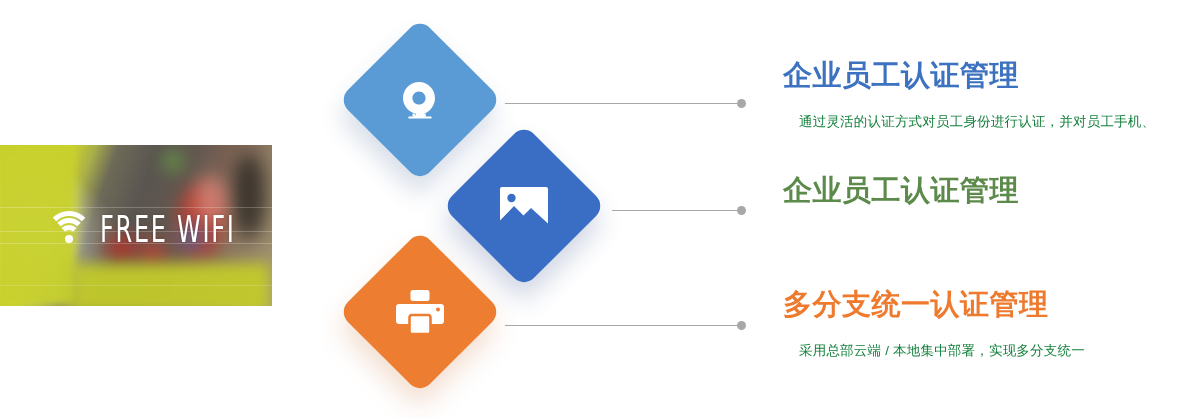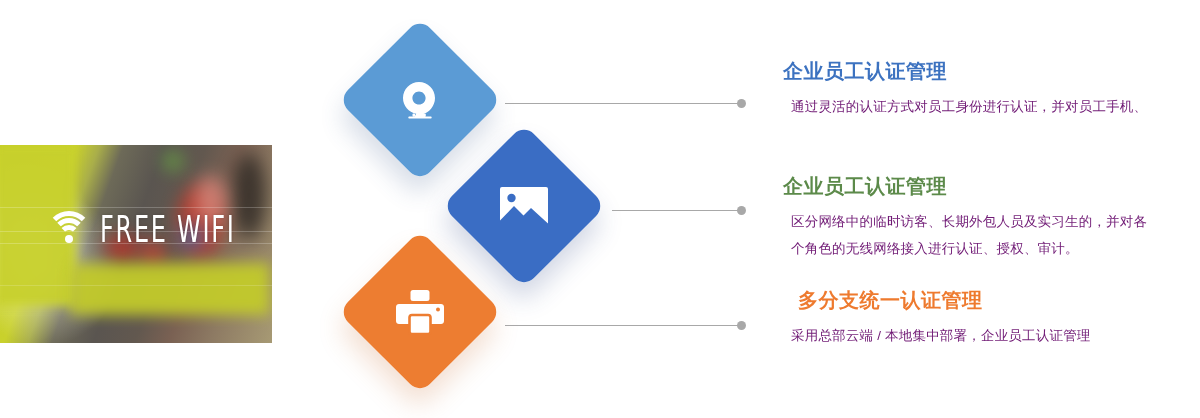--- a/index.html
+++ b/index.html
@@ -15,21 +15,21 @@
     font-family: "Liberation Sans", "DejaVu Sans", sans-serif;
     -webkit-font-smoothing: antialiased;
   }
 
   
   .photo-wrap {
     position: absolute;
     left: 0px;
     top: 145px;
     width: 272px;
-    height: 198px;
+    height: 161px;
     overflow: hidden;
   }
   .photo {
     position: absolute;
     inset: 0;
     background:
       
       radial-gradient(circle at 16% 62%, rgba(255,255,255,0.55) 0%, rgba(255,255,255,0) 30%),
       radial-gradient(circle at 9% 44%, rgba(230,240,210,0.55) 0%, rgba(230,240,210,0) 26%),
       
@@ -178,34 +178,34 @@
     left: 783px;
     width: 410px;
   }
   .block { position: absolute; left: 0; width: 410px; }
   #block1 { top: 60px; }
   #block2 { top: 175px; }
   #block3 { top: 289px; }
 
   .block h3 {
     margin: 0 0 11px 0;
-    font-size: 20px;
+    font-size: 29px;
     font-weight: bold;
     letter-spacing: 0.5px;
     line-height: 1.1;
   }
   #block1 h3 { color: #3c72c0; }
   #block2 h3 { color: #5c8a4a; }
-  #block3 h3 { color: #ee7a2e; margin-left: 15px; }
+  #block3 h3 { color: #ee7a2e; }
 
   .block p {
-    margin: 8px;
+    margin: 16px;
     font-size: 13.5px;
     line-height: 2.0;
-    color: #701a75;
+    color: #15803d;
     letter-spacing: 0.2px;
   }
 </style>
 </head>
 <body>
 
 <div class="photo-wrap">
   <div class="photo"></div>
   <div class="photo-blur-shapes">
     <div class="blob b-left"></div>
@@ -278,25 +278,24 @@
   <div class="block" id="block1">
     <h3>企业员工认证管理</h3>
     <p>
       <span>通过灵活的认证方式对员工身份进行认证，并对员工手机、</span><br>
     </p>
   </div>
 
   <div class="block" id="block2">
     <h3>企业员工认证管理</h3>
     <p>
-      <span>区分网络中的临时访客、长期外包人员及实习生的，并对各</span><br>
-      <span>个角色的无线网络接入进行认证、授权、审计。</span>
+      <br>
     </p>
   </div>
 
   <div class="block" id="block3">
     <h3>多分支统一认证管理</h3>
     <p>
-      <span>采用总部云端 / 本地集中部署，企业员工认证管理</span><br>
+      <span>采用总部云端 / 本地集中部署，实现多分支统一</span><br>
     </p>
   </div>
 
 </div>
 
 </body></html>

